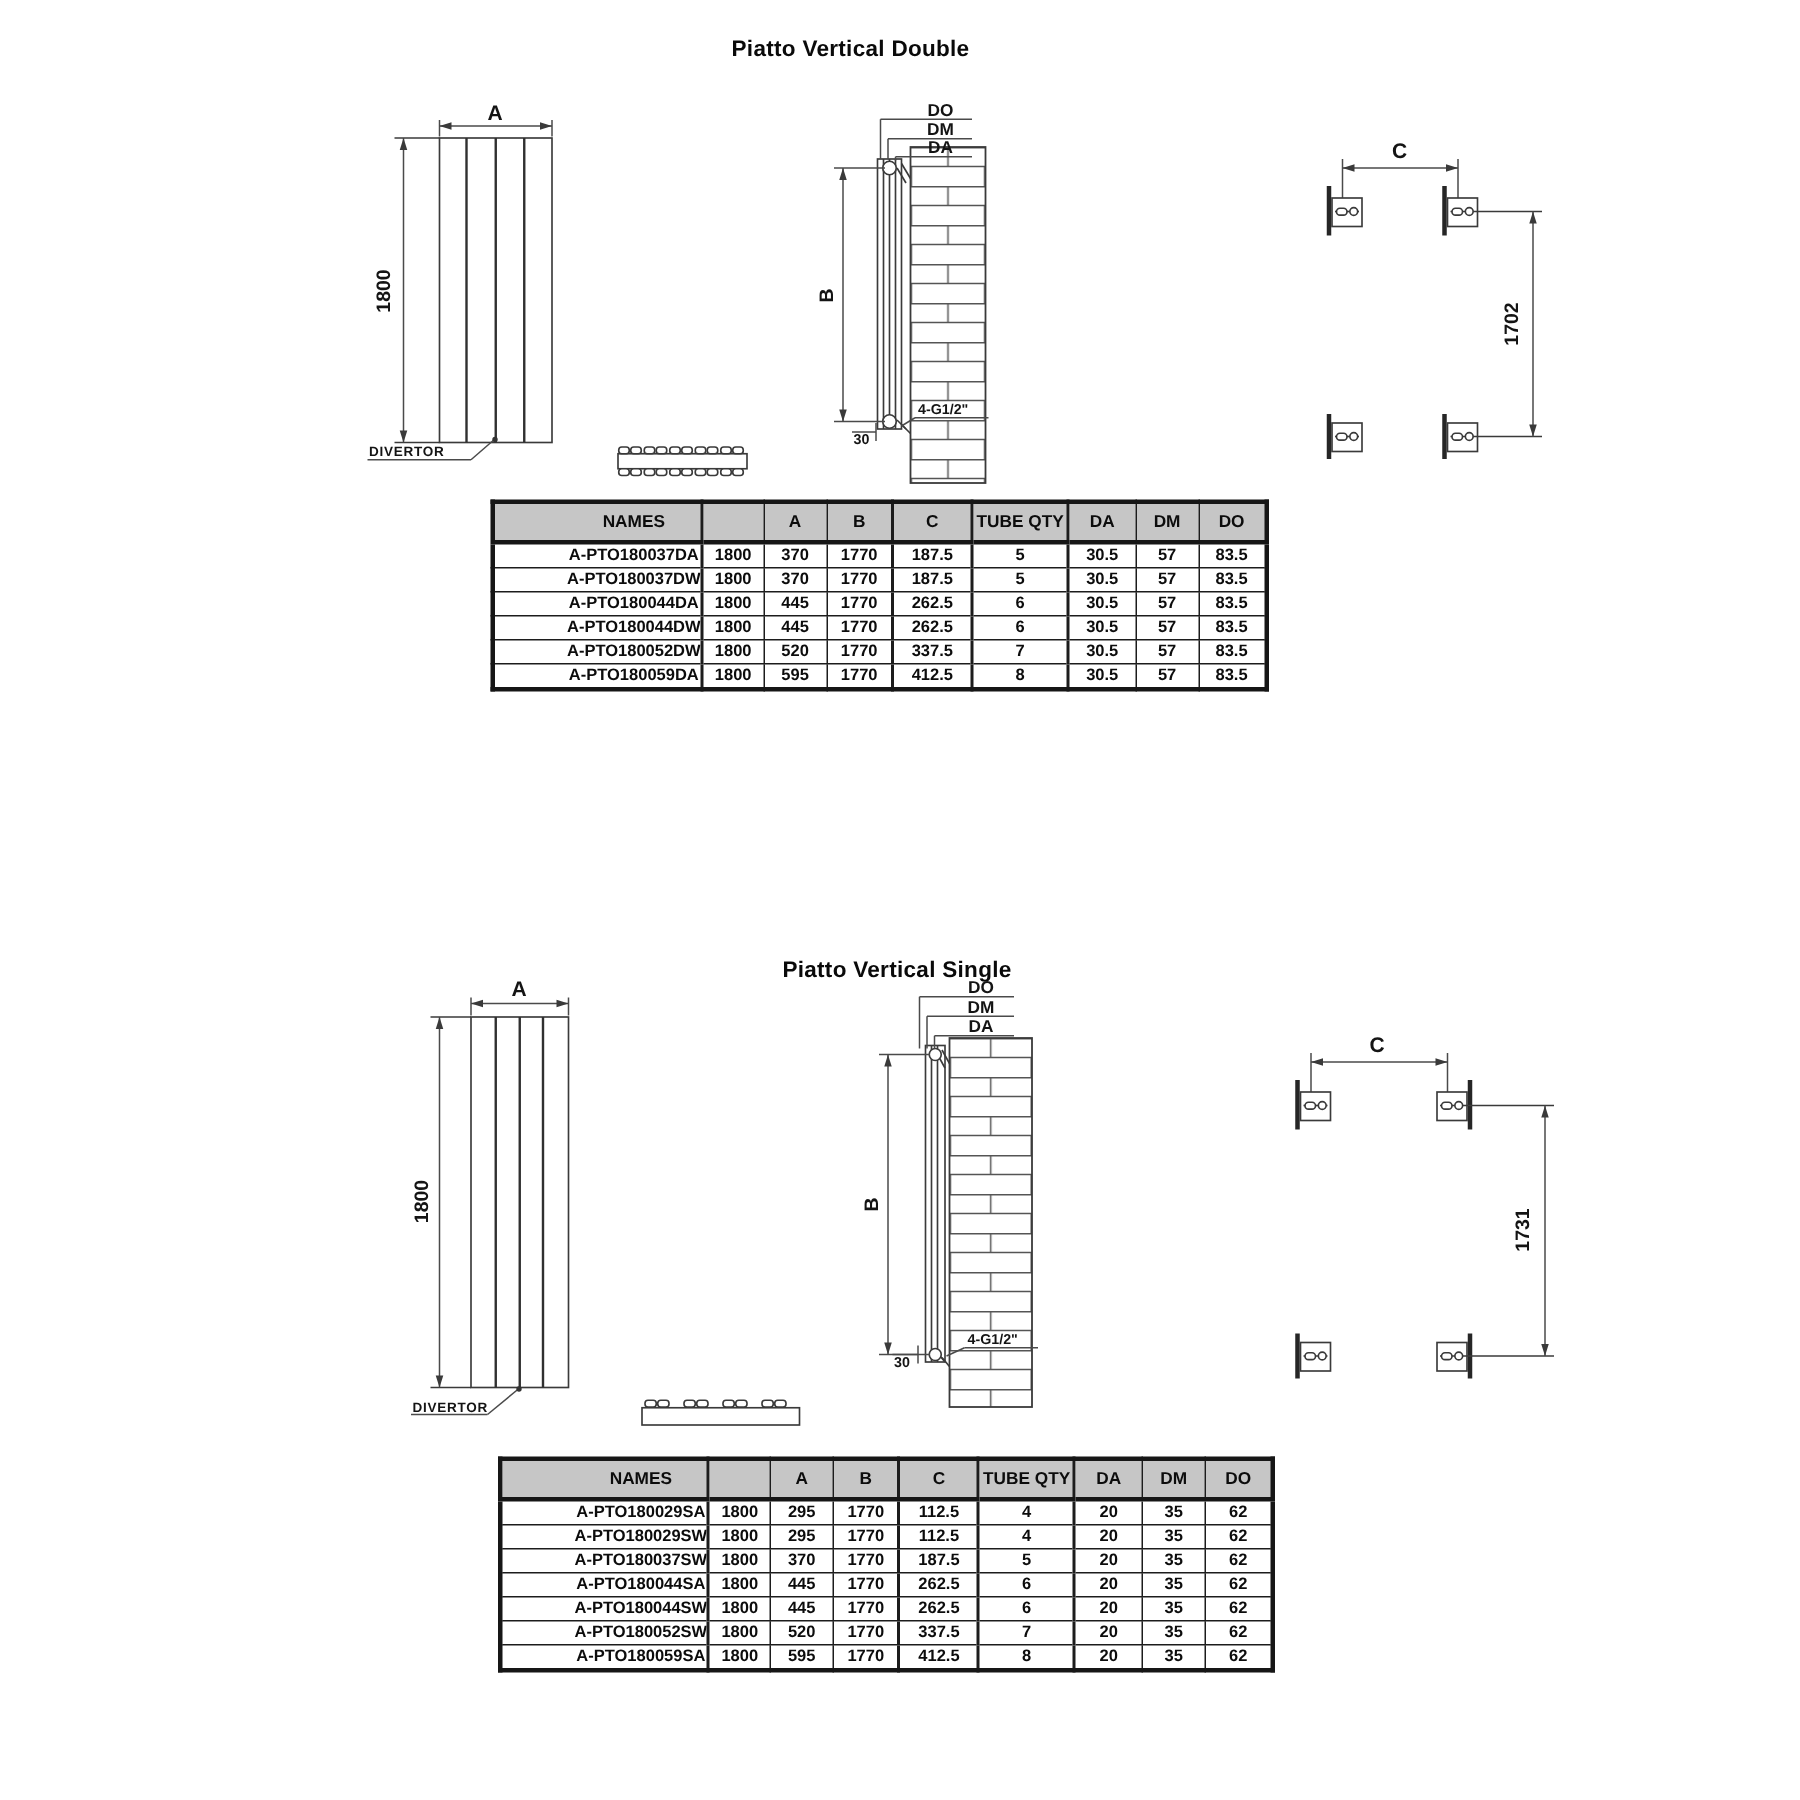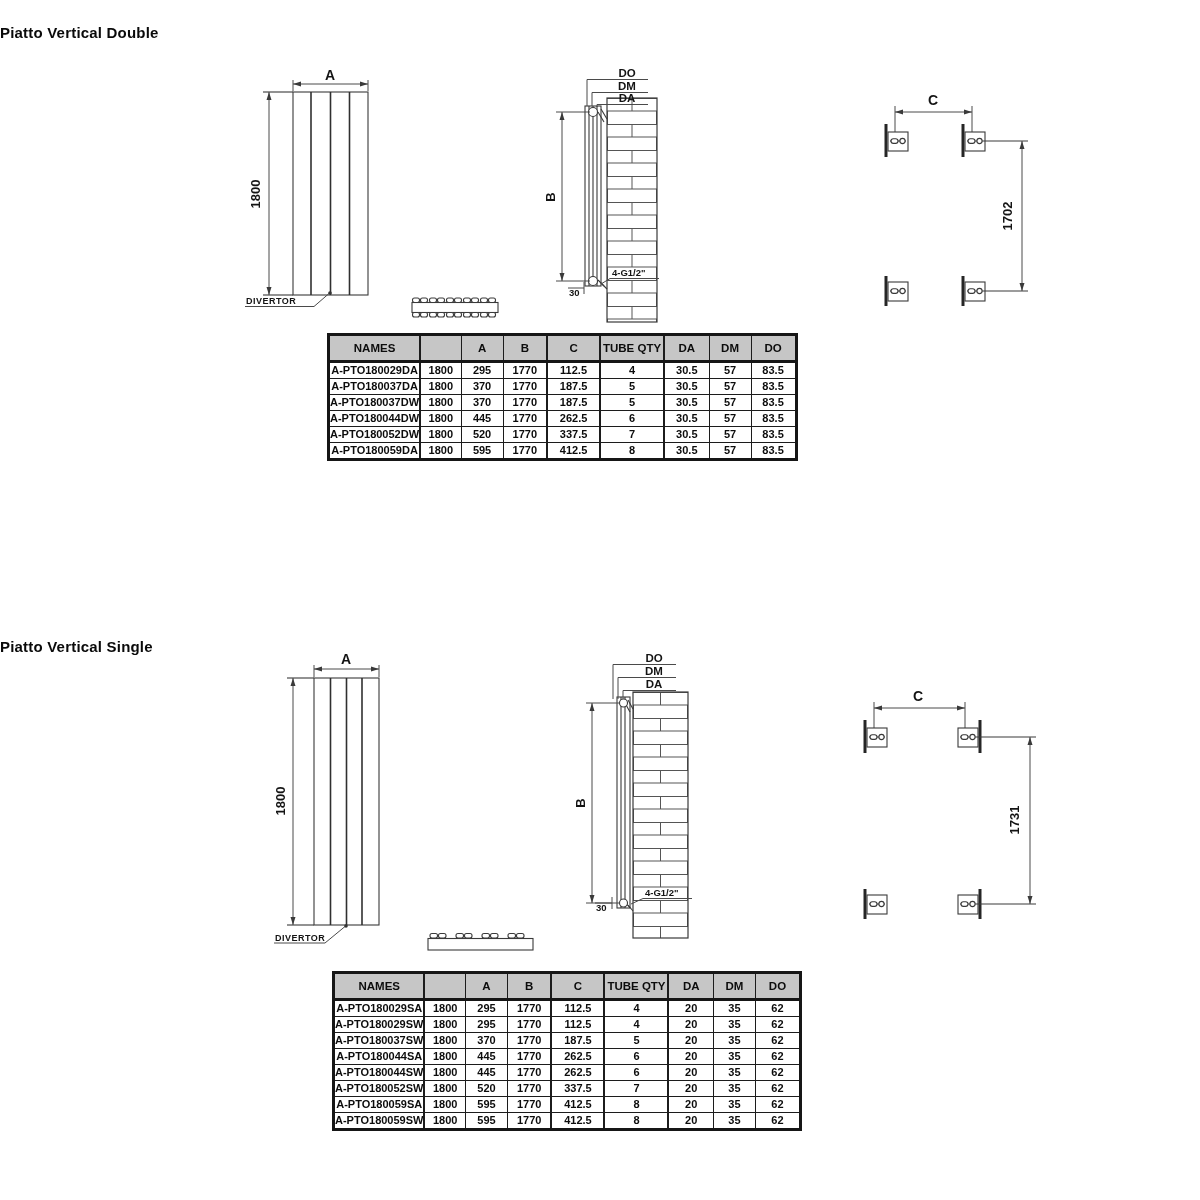--- a/index.html
+++ b/index.html
@@ -1,21 +1,21 @@
 <!DOCTYPE html>
 <html><head>
 <meta charset="utf-8">
 <style>
   html,body { margin:0; padding:0; background:#ffffff; }
   #page {
     position:relative; width:1200px; height:1200px; background:#ffffff;
     font-family:"Liberation Sans", sans-serif; overflow:hidden;
   }
   .sec-title {
-    position:absolute; left:0; text-align:left;
+    position:absolute; left:0; text-align:center;
     font-weight:bold; font-size:15px; color:#0a0a0a; letter-spacing:.2px;
   }
   #title-double { top:24px;  width:1134px; }
   #title-single { top:638px; width:1196px; }
   .drawing { position:absolute; left:0; }
 
   
   .ln  { stroke:#3a3a3a; stroke-width:1.1; fill:none; }
   .dim { stroke:#4a4a4a; stroke-width:1;   fill:none; }
   .sep { stroke:#303030; stroke-width:1.6; fill:none; }
@@ -34,21 +34,21 @@
   .spec-table {
     position:absolute; border-collapse:collapse; table-layout:fixed;
     background:#ffffff; border:3px solid #161616;
   }
   .spec-table th, .spec-table td {
     border:1px solid #1c1c1c; text-align:center; vertical-align:middle;
     padding:0; font-weight:bold; color:#0c0c0c; overflow:hidden; white-space:nowrap;
   }
   .spec-table th { background:#c6c6c6; height:24px; font-size:11.5px; border-bottom:3px solid #161616; }
   .spec-table td { height:15px; line-height:15px; font-size:11px; }
-  .spec-table th:first-child, .spec-table td:first-child { border-right-width:2px; }
+  .spec-table th:first-child, .spec-table td:first-child { border-right-width:2px;padding-left:48px; }
   .spec-table th:nth-child(5), .spec-table td:nth-child(5) { border-left-width:2px; border-right-width:2px; }
   .spec-table th:nth-child(6), .spec-table td:nth-child(6) { border-right-width:2px; }
   #table-double { left:327px; top:333px; }
   #table-single { left:332px; top:971px; }
   .spec-table col.c1 { width:88px; } .spec-table col.c2 { width:41px; }
   .spec-table col.c3 { width:42px; } .spec-table col.c4 { width:44px; }
   .spec-table col.c5 { width:53px; } .spec-table col.c6 { width:64px; }
   .spec-table col.c7 { width:45px; } .spec-table col.c8 { width:42px; }
   .spec-table col.c9 { width:45px; }
 </style>
@@ -213,48 +213,48 @@
           <th>B</th>
           <th>C</th>
           <th>TUBE QTY</th>
           <th>DA</th>
           <th>DM</th>
           <th>DO</th>
         </tr>
       </thead>
       <tbody>
         <tr>
-          <td>A-PTO180029DA</td>
-          <td>1800</td>
-          <td>295</td>
-          <td>1770</td>
-          <td>112.5</td>
-          <td>4</td>
-          <td>30.5</td>
-          <td>57</td>
-          <td>83.5</td>
-        </tr>
-        <tr>
           <td>A-PTO180037DA</td>
           <td>1800</td>
           <td>370</td>
           <td>1770</td>
           <td>187.5</td>
           <td>5</td>
           <td>30.5</td>
           <td>57</td>
           <td>83.5</td>
         </tr>
         <tr>
           <td>A-PTO180037DW</td>
           <td>1800</td>
           <td>370</td>
           <td>1770</td>
           <td>187.5</td>
           <td>5</td>
+          <td>30.5</td>
+          <td>57</td>
+          <td>83.5</td>
+        </tr>
+        <tr>
+          <td>A-PTO180044DA</td>
+          <td>1800</td>
+          <td>445</td>
+          <td>1770</td>
+          <td>262.5</td>
+          <td>6</td>
           <td>30.5</td>
           <td>57</td>
           <td>83.5</td>
         </tr>
         <tr>
           <td>A-PTO180044DW</td>
           <td>1800</td>
           <td>445</td>
           <td>1770</td>
           <td>262.5</td>
@@ -507,27 +507,16 @@
           <td>A-PTO180059SA</td>
           <td>1800</td>
           <td>595</td>
           <td>1770</td>
           <td>412.5</td>
           <td>8</td>
           <td>20</td>
           <td>35</td>
           <td>62</td>
         </tr>
-        <tr>
-          <td>A-PTO180059SW</td>
-          <td>1800</td>
-          <td>595</td>
-          <td>1770</td>
-          <td>412.5</td>
-          <td>8</td>
-          <td>20</td>
-          <td>35</td>
-          <td>62</td>
-        </tr>
       </tbody>
     </table>
 
 </div>
 
 </body></html>

